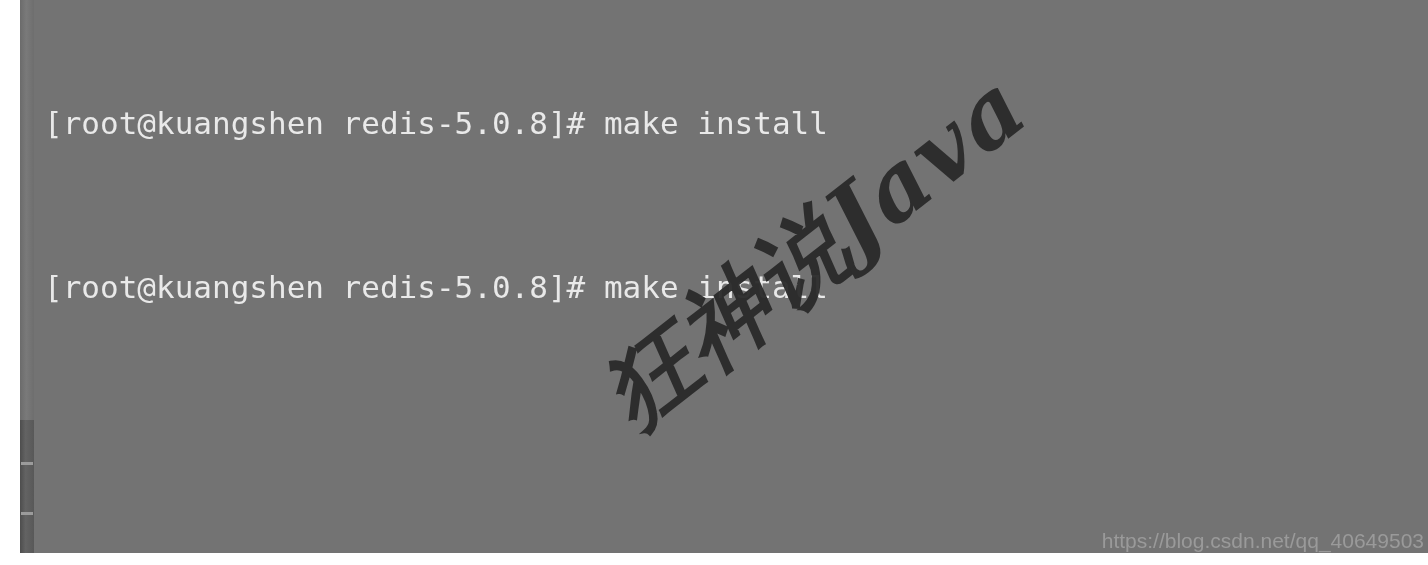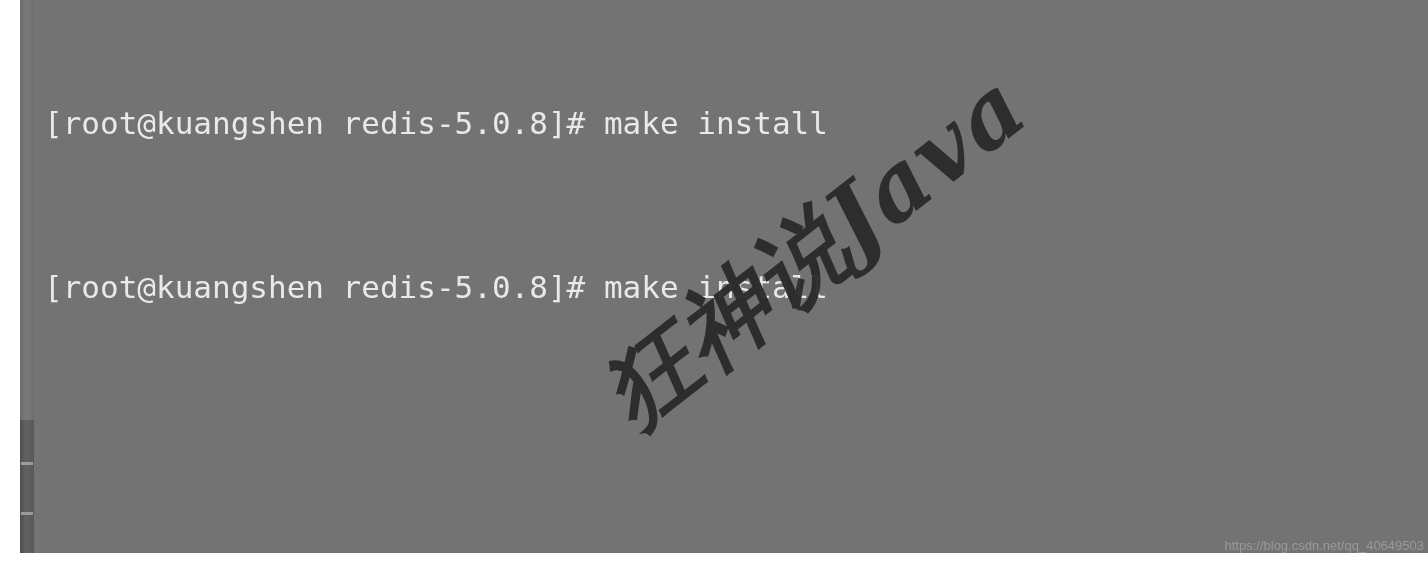--- a/index.html
+++ b/index.html
@@ -104,21 +104,21 @@
     text-align: center;
     opacity: 0.95;
   }
 
   
   #csdn-url {
     position: absolute;
     right: 4px;
     bottom: 12px;
     font-family: "Liberation Sans", "DejaVu Sans", sans-serif;
-    font-size: 13px;
+    font-size: 21px;
     color: #9a9a9a;
     white-space: nowrap;
     pointer-events: none;
   }
 
   
   #bottom-band {
     position: absolute;
     left: 0; bottom: 0;
     width: 1428px; height: 12px;

